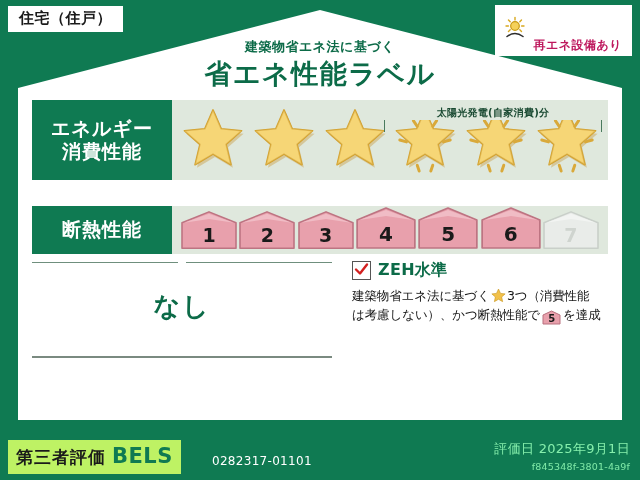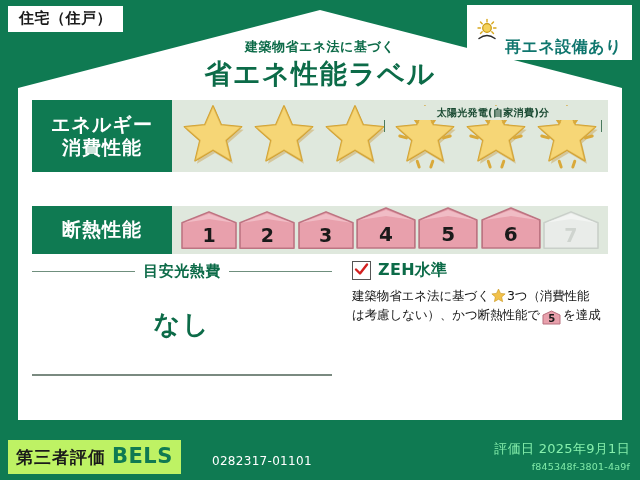--- a/index.html
+++ b/index.html
@@ -45,23 +45,23 @@
     position: absolute;
     right: 8px; top: 5px;
     background: #ffffff;
     padding: 4px 10px 5px 8px;
     display: flex;
     align-items: center;
     gap: 6px;
     z-index: 9;
   }
   .chip-renew .txt {
-    font-size: 16px;
-    font-weight: 700;
-    color: #0f766e;
+    font-size: 12px;
+    font-weight: 700;
+    color: #be185d;
     line-height: 1;
     letter-spacing: 0.5px;
     margin-top: 30px;
   }
 
   
   .title-sub {
     position: absolute;
     left: 0; right: 0;
     top: 38px;
@@ -103,21 +103,21 @@
     line-height: 1.22;
     text-align: center;
   }
   .row-value {
     background: #dfe8dd;
     position: relative;
     flex: 1;
   }
 
   
-  #row-energy { left: 32px; top: 100px; width: 576px; height: 72px; }
+  #row-energy { left: 32px; top: 100px; width: 576px; height: 80px; }
   #row-energy .row-label { width: 140px; }
   .stars-wrap {
     position: absolute;
     inset: 0;
     display: flex;
     align-items: center;
     justify-content: space-around;
     padding: 0 6px;
   }
   .star-cell { position: relative; width: 66px; height: 66px; }
@@ -462,21 +462,20 @@
             </svg>
             <span>7</span>
           </div>
         </div>
     </div>
   </div>
 
   <div class="cost-block">
     <div class="cost-head">
       <span class="ln"></span>
-      <span>目安光熱費</span>
       <span class="ln"></span>
     </div>
     <div class="cost-value">なし</div>
     <div class="cost-rule"></div>
   </div>
 
   <div class="zeh-block" id="zeh-1">
     <div class="zeh-title">
       <span class="cbox">
         <svg viewBox="0 0 15 15" aria-hidden="true">

